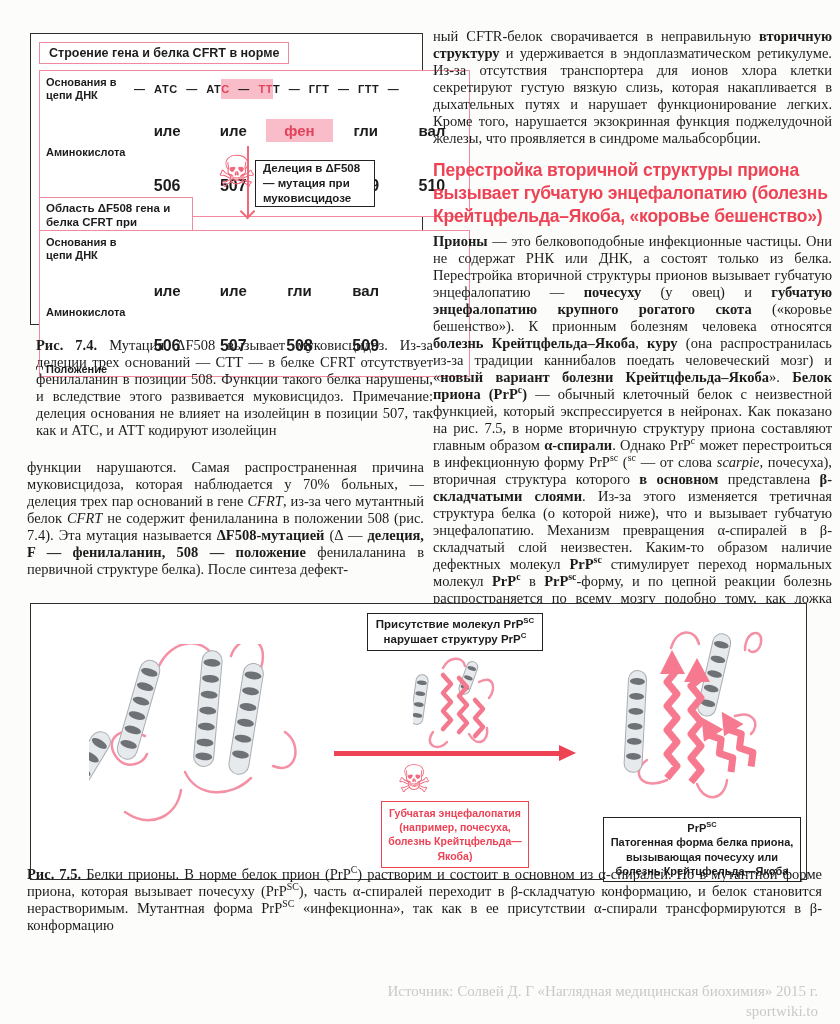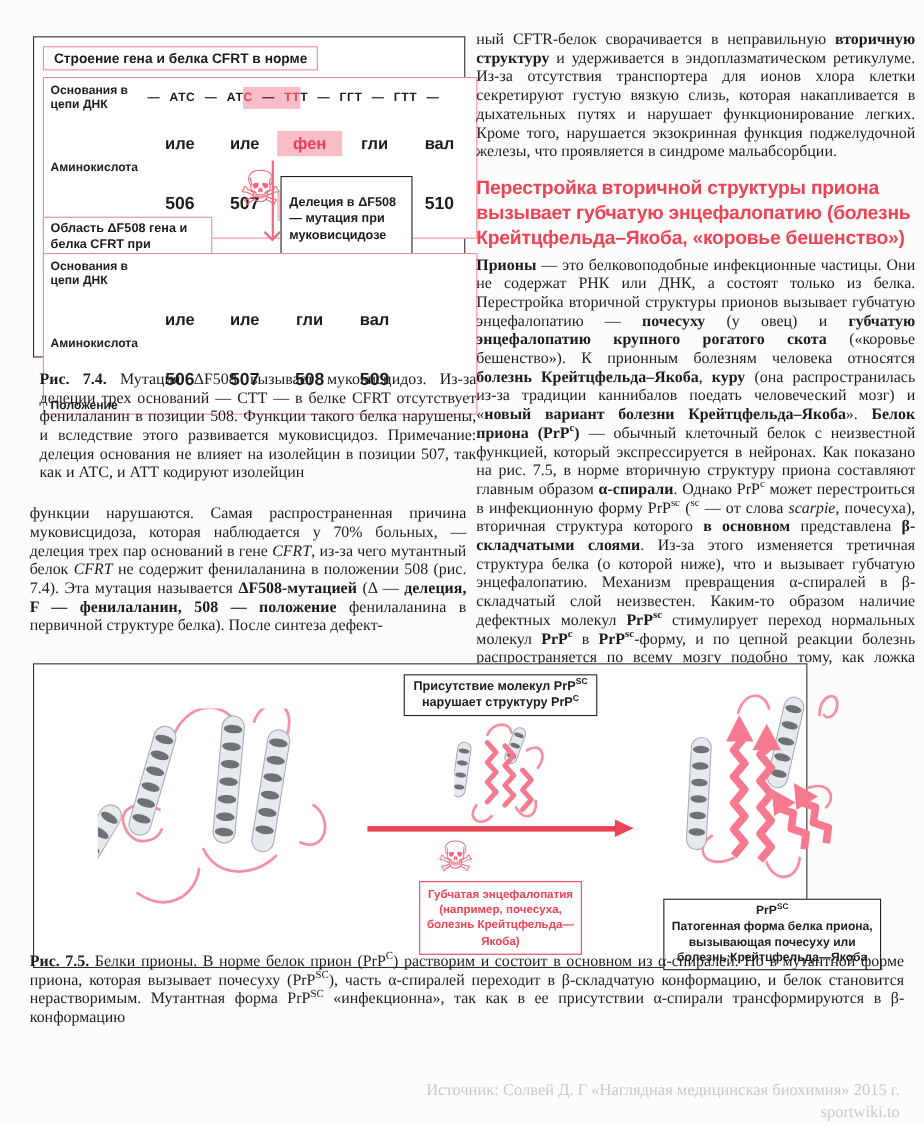--- a/index.html
+++ b/index.html
@@ -29,50 +29,50 @@
   .i{font-style:italic;}
   .red{color:var(--red-letter);}
   .hl{background:var(--hl);}
   sup{font-size:68%;line-height:0;}
   .body-text{font-size:14.5px;line-height:17px;}
 
   
   #fig74{left:30px;top:33px;width:393px;height:292px;border:1.5px solid var(--box-border);background:#fff;}
   .f74-title{left:8px;top:8px;border:1.5px solid var(--pink-border);background:#fff;
     padding:3px 9px;font-weight:bold;font-size:12.5px;white-space:nowrap;}
-  .gene-table{left:8px;top:36px;width:395px;border:1.5px solid var(--pink-border);background:#fff;}
+  .gene-table{left:8px;top:36px;width:431px;border:1.5px solid var(--pink-border);background:#fff;}
   .seq-row{display:flex;align-items:center;padding:5px 4px 1px 6px;min-height:30px;}
   .row-label{width:88px;flex:none;font-family:"Liberation Sans",sans-serif;font-weight:bold;font-size:11px;line-height:1.15;}
   .seq{font-family:"Liberation Sans",sans-serif;font-weight:bold;font-size:11px;letter-spacing:.5px;word-spacing:5px;white-space:nowrap;}
   .seq .hl{padding:4px 0;}
   .val-row{display:grid;grid-template-columns:88px repeat(5,1fr);align-items:center;padding:0 4px 0 6px;}
   .val-row .row-label{width:auto;margin-top:44px;}
   .val-cell{font-family:"Liberation Sans",sans-serif;font-weight:bold;font-size:15px;text-align:center;padding:3px 0;}
   .pos-row .val-cell{font-size:16px;padding:3px 0 6px;}
   .skull{color:var(--pink);font-family:"DejaVu Sans",sans-serif;line-height:1;}
   #skull74{left:186px;top:116px;font-size:44px;}
   #del-box{left:224px;top:126px;width:120px;border:1.5px solid #222;background:#fff;
-    padding:16px 7px;font-weight:bold;font-size:11.5px;line-height:1.3;}
+    padding:0 7px;font-weight:bold;font-size:11.5px;line-height:1.3;}
   #red-line74{left:216px;top:112px;width:2px;height:70px;background:var(--pink);}
   #arrow74{left:211px;top:172px;width:11px;height:11px;
     border-right:2px solid var(--pink);border-bottom:2px solid var(--pink);transform:rotate(45deg);}
   #area-box{left:8px;top:163px;width:154px;border:1.5px solid var(--pink-border);background:#fff;
     padding:3px 6px;font-weight:bold;font-size:11.5px;line-height:1.25;}
   #t74b{top:196px;}
 
   
   #cap74{left:36px;top:337px;width:397px;}
   #lpara{left:27px;top:459px;width:397px;}
   #rcol{left:433px;top:28px;width:399px;}
   #rhead{margin-top:12px;color:var(--red);font-family:"Liberation Sans",sans-serif;
     font-weight:bold;font-size:17.5px;line-height:1.3;letter-spacing:-.2px;}
   #rpara2{margin-top:6px;}
 
   
-  #fig75{left:30px;top:603px;width:704px;height:277px;border:1.5px solid var(--box-border);background:#fff;}
+  #fig75{left:30px;top:603px;width:777px;height:277px;border:1.5px solid var(--box-border);background:#fff;}
   #top-note{left:336px;top:9px;width:176px;border:1.5px solid #222;background:#fff;text-align:center;
     font-weight:bold;font-size:11.5px;line-height:1.3;padding:3px 4px;}
   #arrow75{left:303px;top:147px;width:226px;height:5px;background:var(--red);}
   #arrow75::after{content:"";position:absolute;right:-16px;top:-6px;
     border-left:17px solid var(--red);border-top:8px solid transparent;border-bottom:8px solid transparent;}
   #skull75{left:366px;top:156px;font-size:38px;}
   #disease-box{left:350px;top:197px;width:148px;border:1.5px solid var(--red);background:#fff;
     color:var(--red);text-align:center;font-weight:bold;font-size:10.5px;line-height:1.35;padding:4px 4px;}
   .fig-label{border:1.5px solid #222;background:#fff;text-align:center;font-weight:bold;
     font-size:11.5px;line-height:1.3;padding:3px 5px;}

